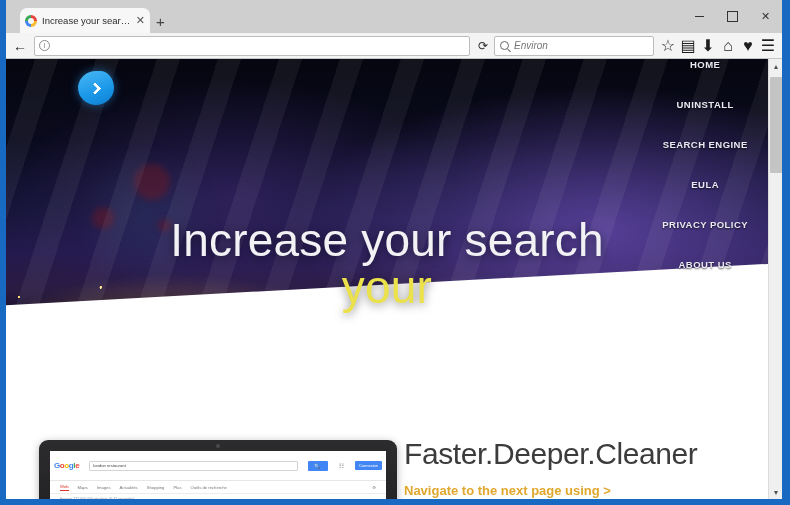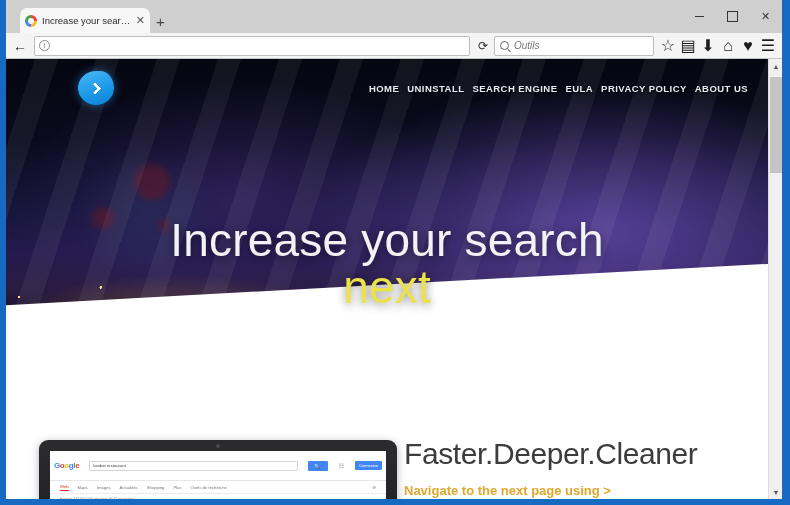--- a/index.html
+++ b/index.html
@@ -197,21 +197,21 @@
     box-shadow: 0 0 10px rgba(40,150,235,.55);
   }
   .logo-chevron {
     width: 9px; height: 9px;
     border-top: 3px solid #fff; border-right: 3px solid #fff;
     transform: rotate(45deg) translate(-1px, 1px);
     border-radius: 1px;
   }
   .site-nav {
     position: absolute; right: 20px; top: 0; height: 58px;
-    display: flex; align-items: center; gap: 8px;
+    display: flex; align-items: center; gap: 29px; flex-direction: column;
   }
   .site-nav a {
     color: #e9e9f2; font-size: 9.5px; letter-spacing: .45px;
     text-decoration: none; font-weight: 600; white-space: nowrap;
     text-shadow: 0 1px 2px rgba(0,0,0,.7);
   }
 
   
   .hero-copy {
     position: absolute; left: 0; top: 158px; width: 762px;
@@ -383,21 +383,21 @@
 
   <div class="navbar">
     <div class="nav-back">←</div>
     <div class="urlbar">
       <div class="info-icon">i</div>
       <div class="url-text"></div>
     </div>
     <div class="reload">⟳</div>
     <div class="searchbar">
       <div class="search-glass"></div>
-      <div class="search-ph">Outils</div>
+      <div class="search-ph">Environ</div>
     </div>
     <div class="tb-icons">
       <div class="tb-ico">☆</div>
       <div class="tb-ico">▤</div>
       <div class="tb-ico">⬇</div>
       <div class="tb-ico">⌂</div>
       <div class="tb-ico">♥</div>
       <div class="tb-ico">☰</div>
     </div>
   </div>
@@ -424,21 +424,21 @@
           <a href="#">UNINSTALL</a>
           <a href="#">SEARCH ENGINE</a>
           <a href="#">EULA</a>
           <a href="#">PRIVACY POLICY</a>
           <a href="#">ABOUT US</a>
         </div>
       </div>
 
       <div class="hero-copy">
         <div class="hl1">Increase your search</div>
-        <div class="hl2">next</div>
+        <div class="hl2">your</div>
       </div>
 
       <div class="watermark">
         <div class="wm-stripes"></div>
       </div>
 
       <div class="lower"></div>
 
       <div class="tablet">
         <div class="tablet-cam"></div>

